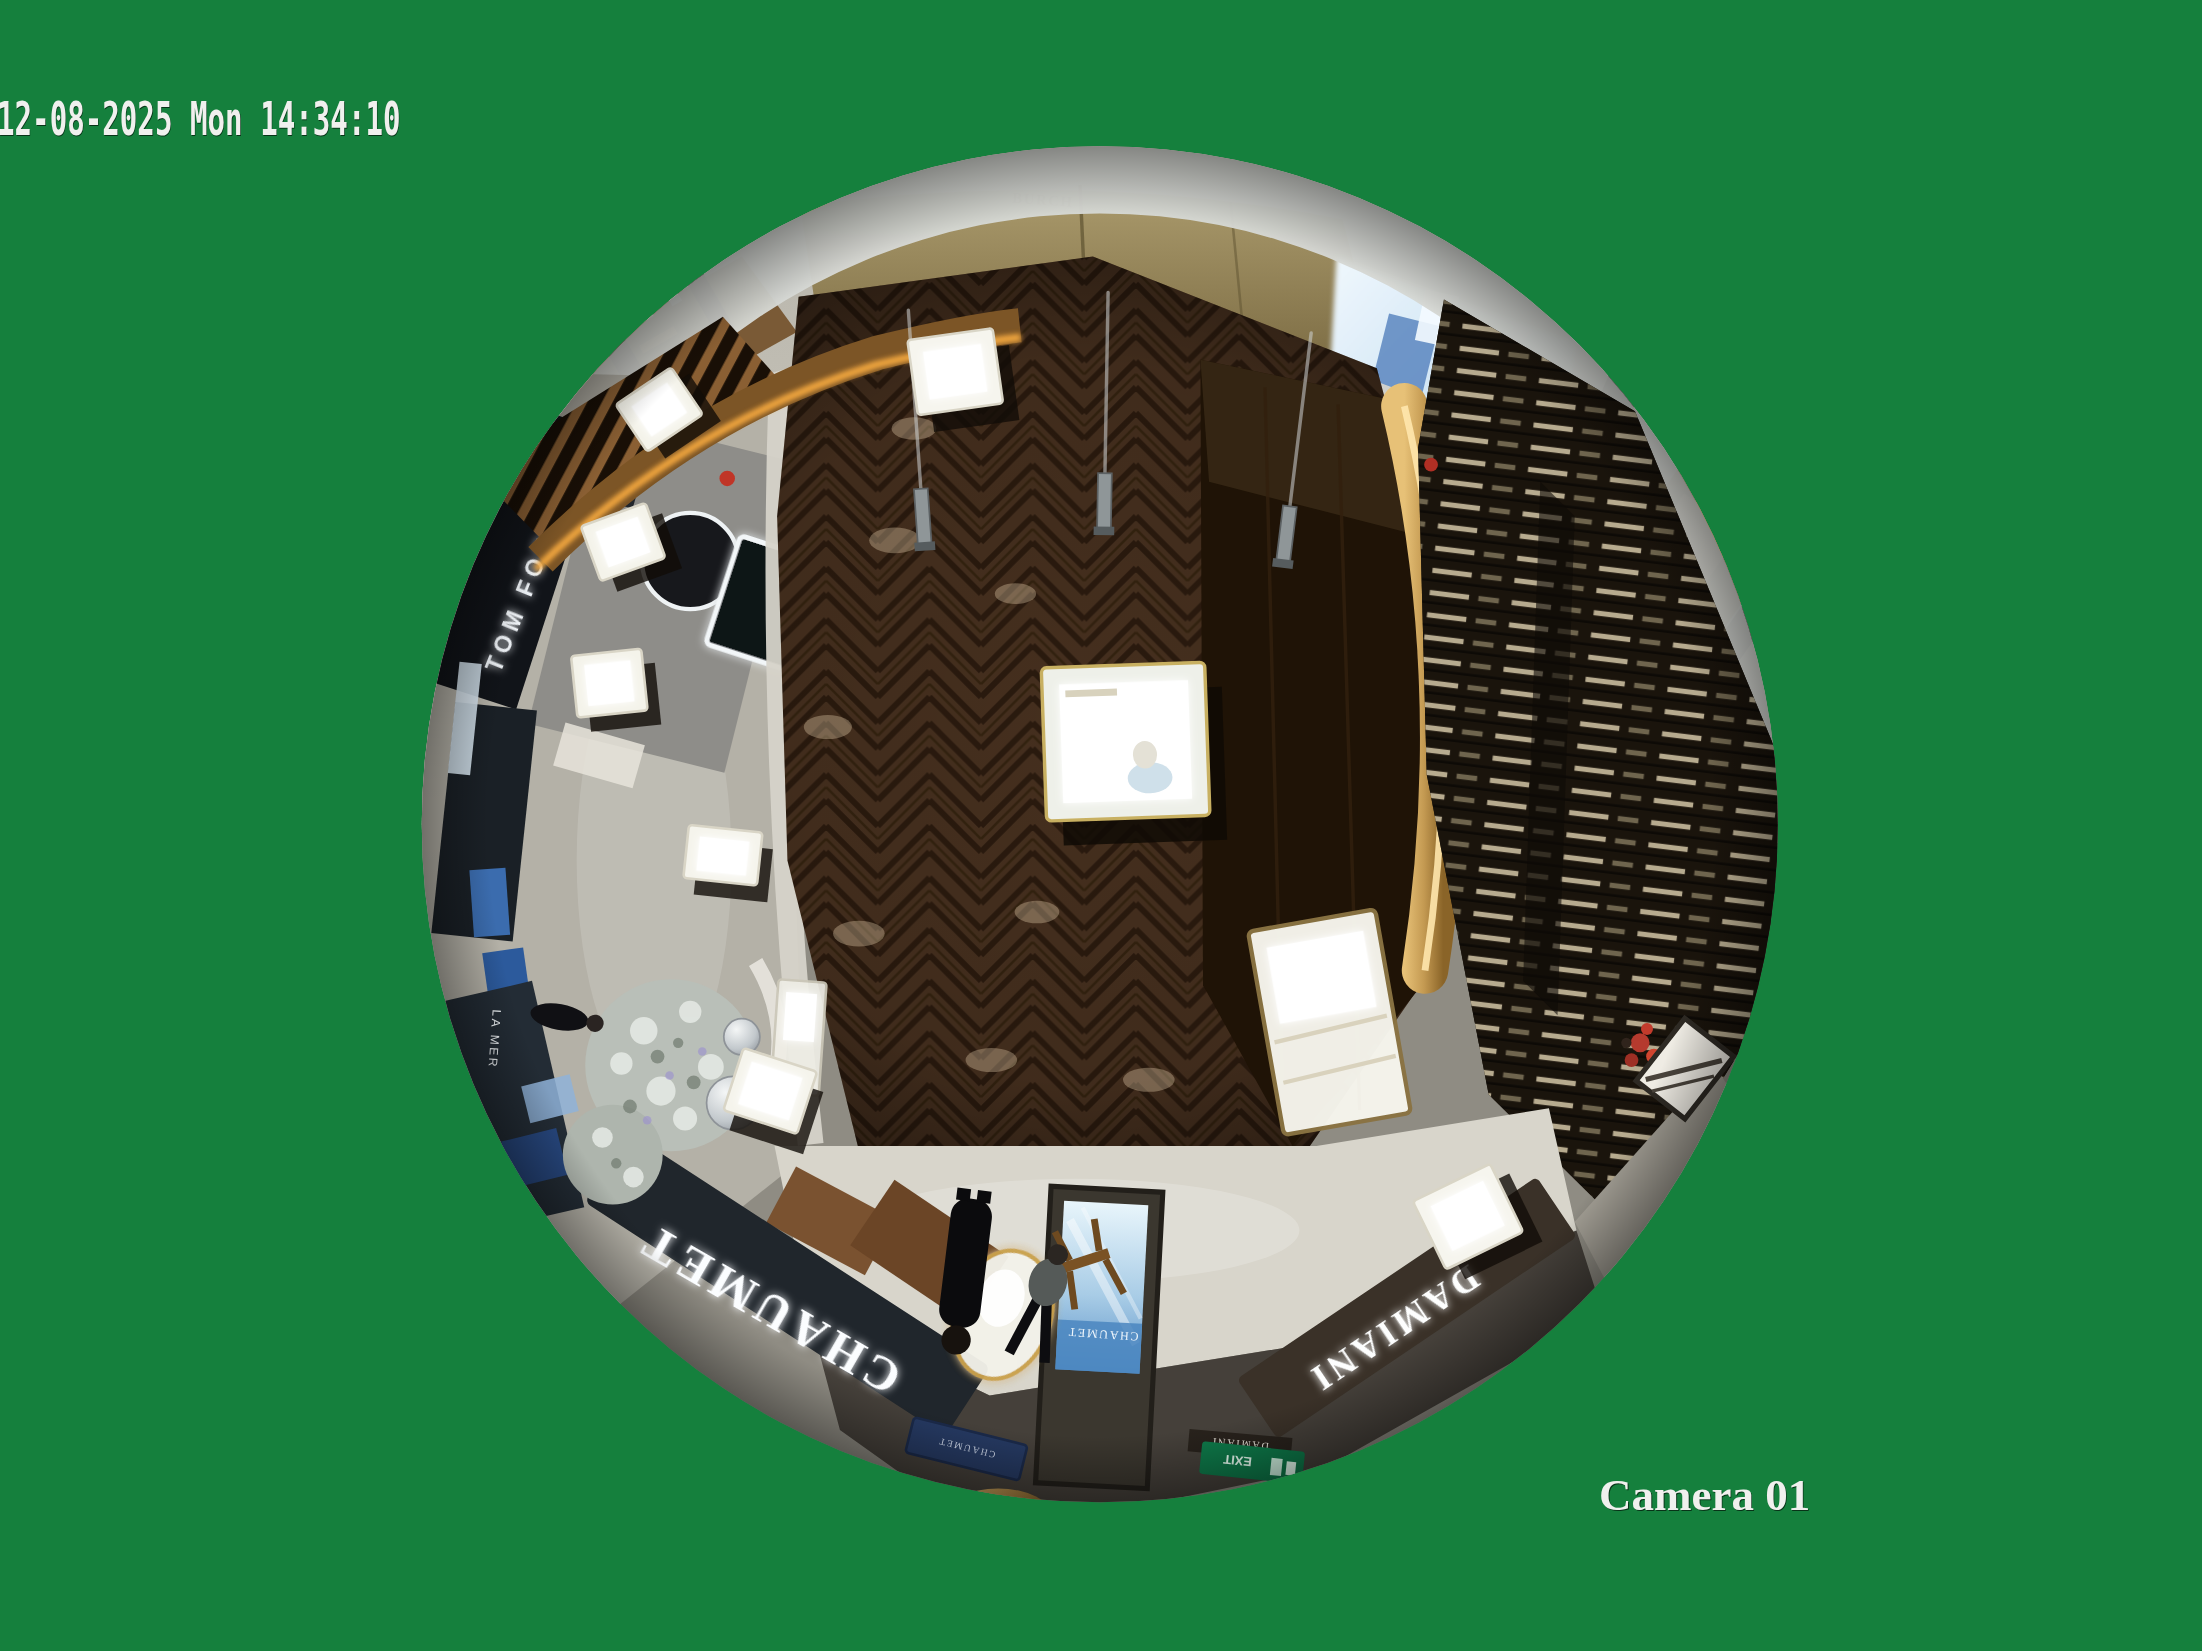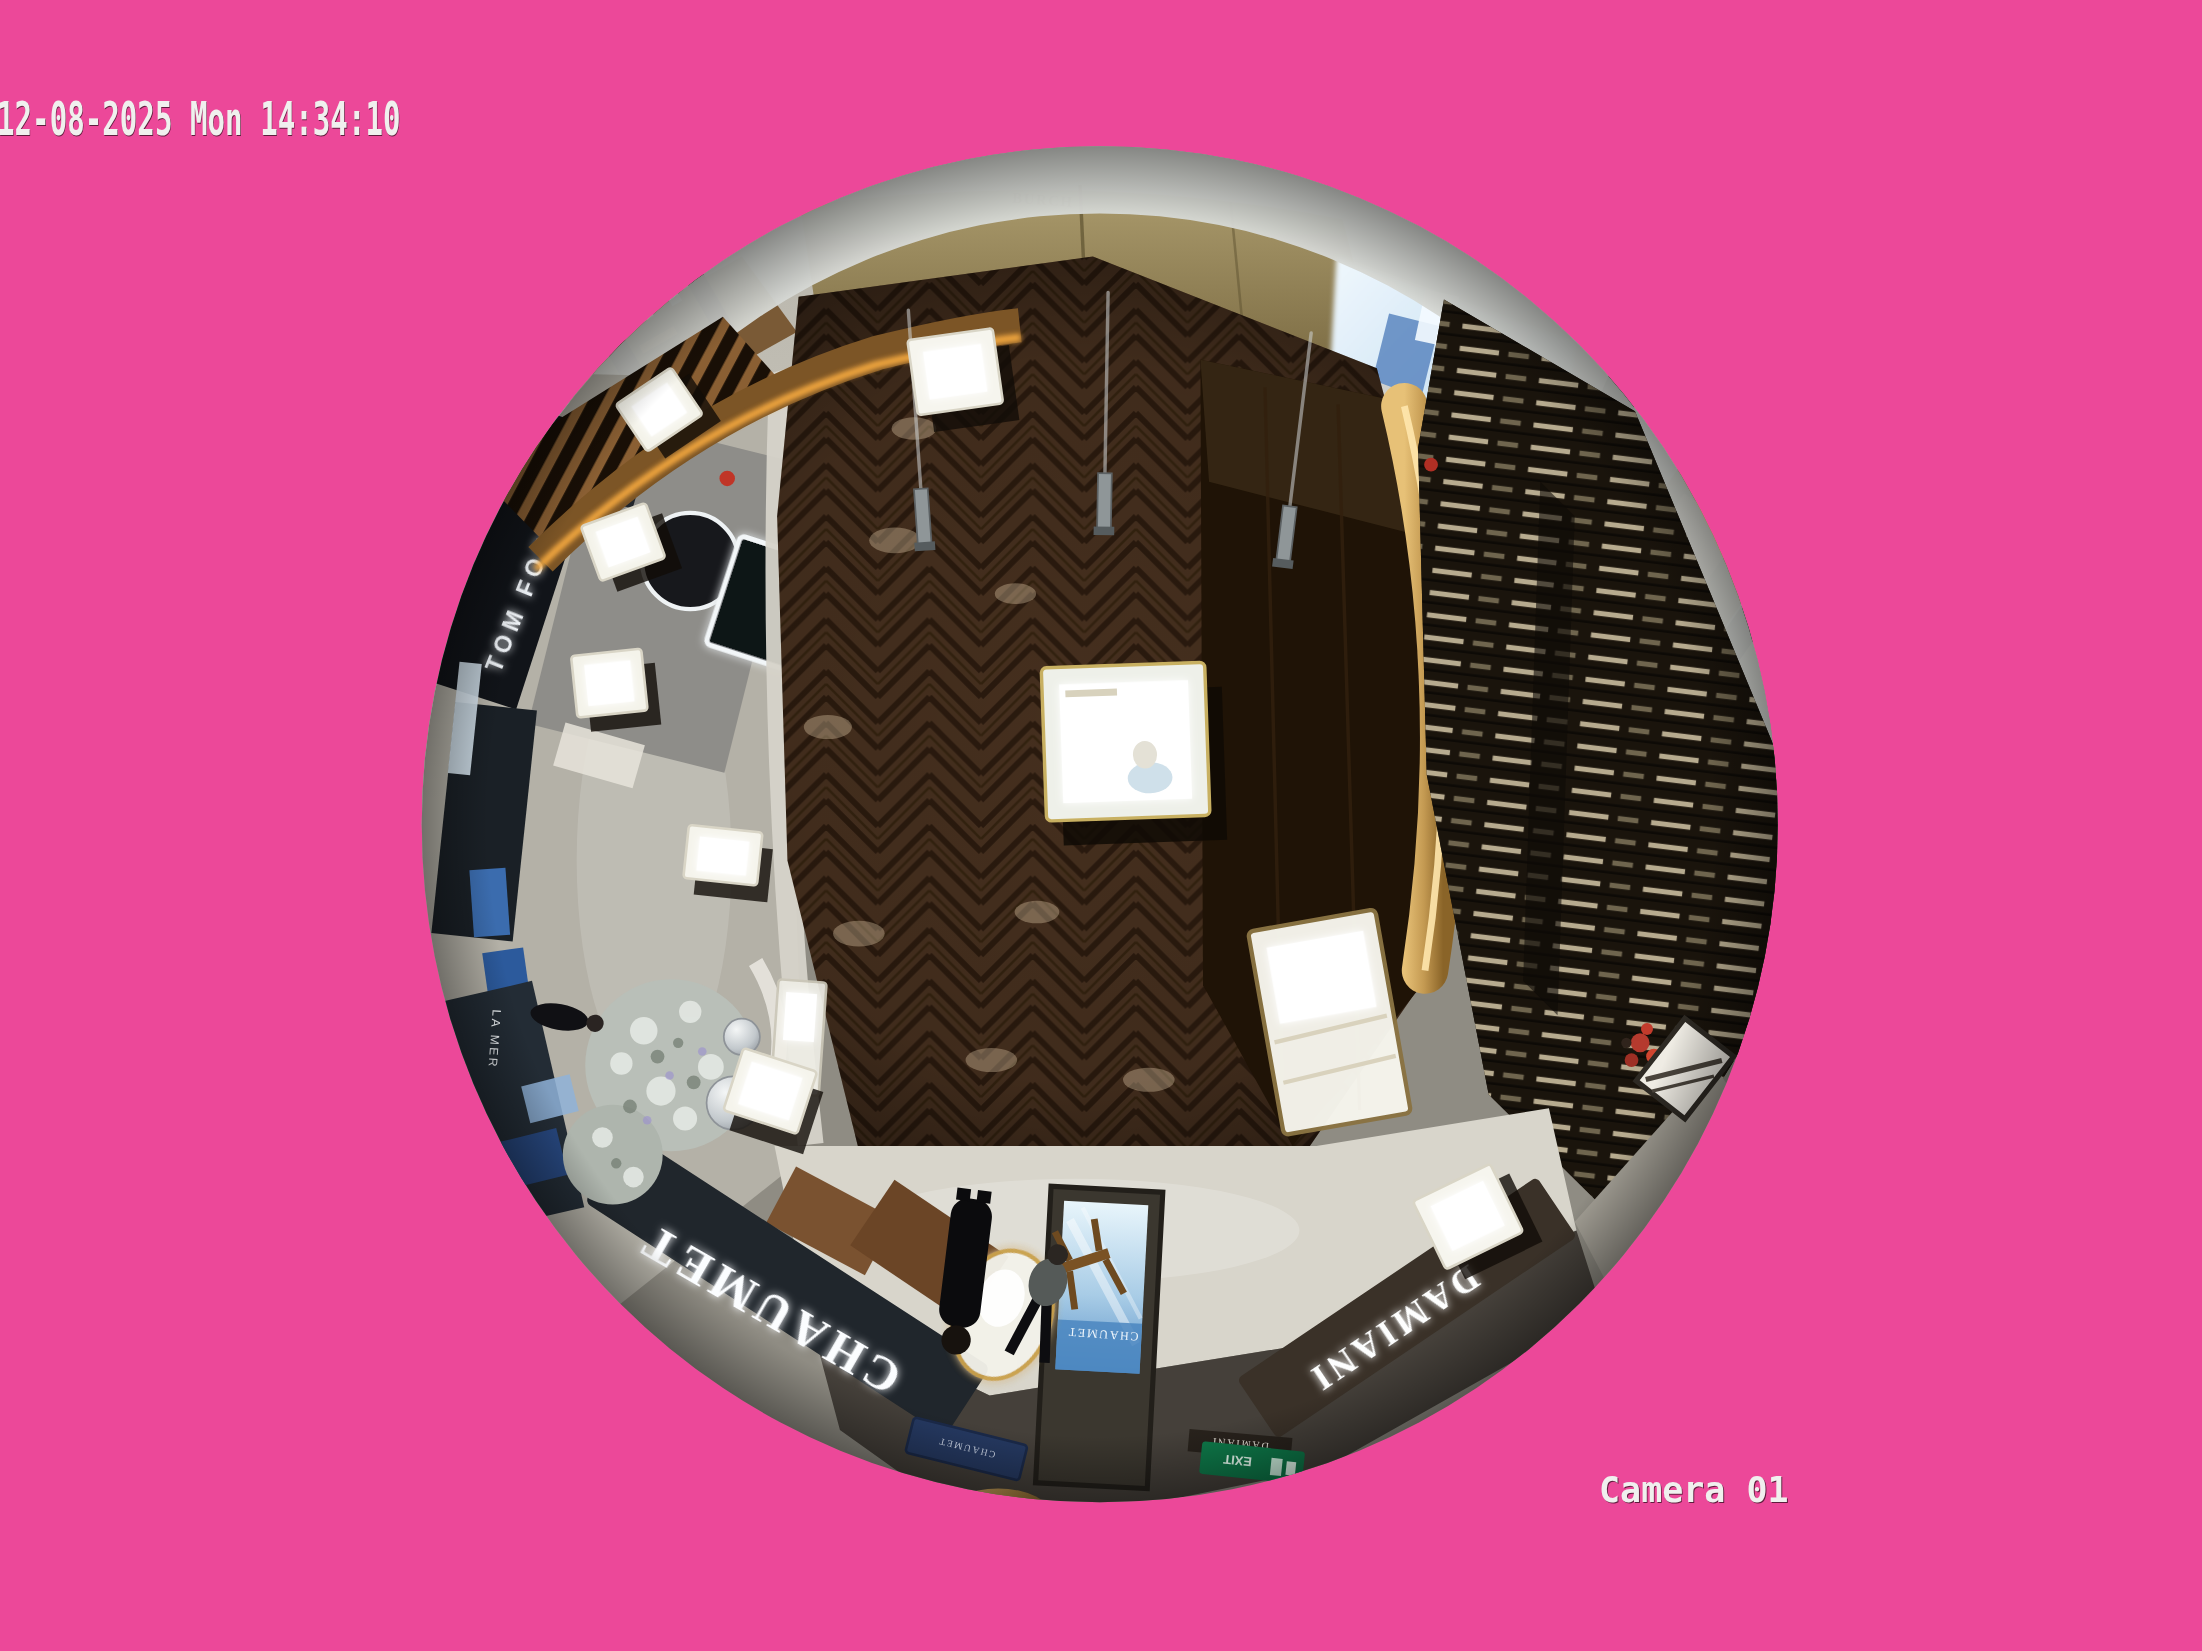--- a/index.html
+++ b/index.html
@@ -1,20 +1,20 @@
 <!DOCTYPE html>
 <html style="font-size:13.8px"><head>
 <meta charset="utf-8">
 <style>
   html,body{margin:0;padding:0;background:#0c0c0c;width:2203px;height:1652px;overflow:hidden;}
-  .frame{position:relative;width:2203px;height:1652px;background:#ec4899;}
+  .frame{position:relative;width:2203px;height:1652px;background:#15803d;}
   .osd{position:absolute;font-family:"DejaVu Sans Mono",monospace;font-weight:bold;color:#f0f0ee;
        line-height:1;white-space:pre;text-shadow:0.9px 0.9px 0 rgba(0,0,0,.6);}
   .osd-ts{left:-3.4px;top:95px;font-size:47px;transform:scaleX(0.62);transform-origin:0 0;}
-  .osd-cam{left:1599px;top:1473px;font-size:35px;}
+  .osd-cam{left:1599px;top:1473px;font-size:45px;font-family:Liberation Serif, serif;}
   svg{position:absolute;left:0;top:0;}
   text{user-select:none;}
 </style>
 </head>
 <body>
 
 <div class="frame">
 
 <svg width="2203" height="1652" viewBox="0 0 2560 1920">
   <defs>

